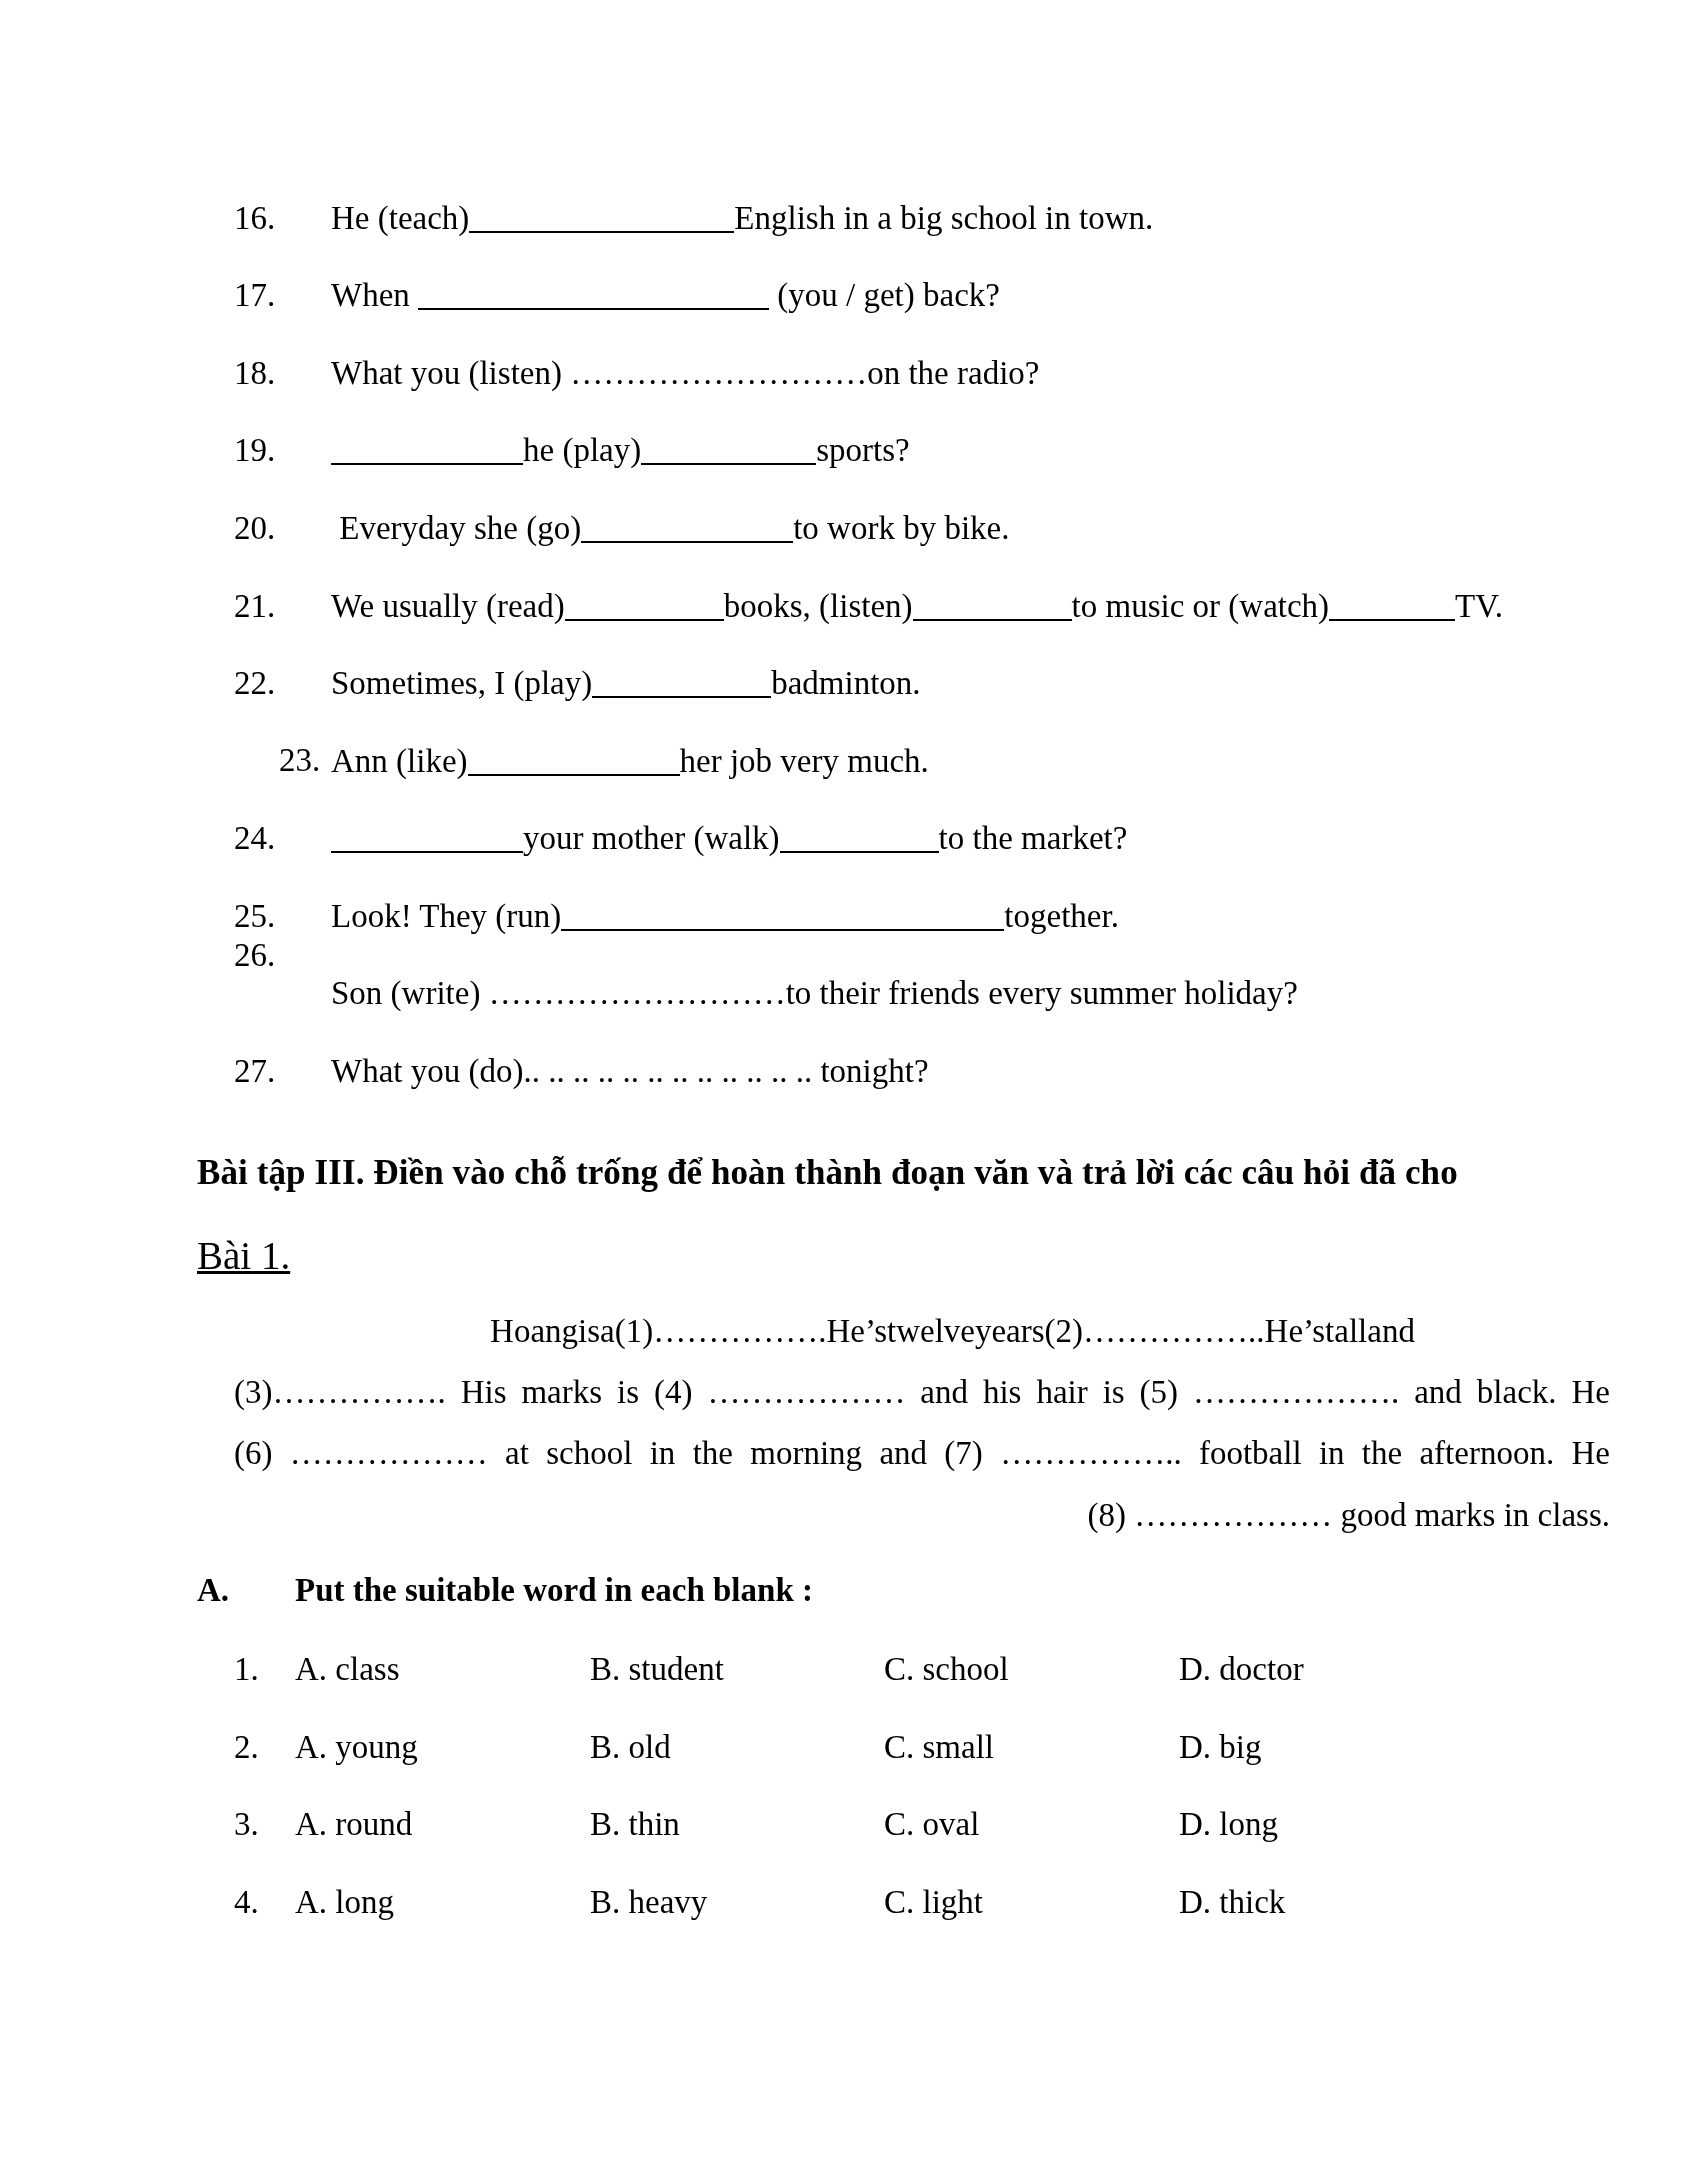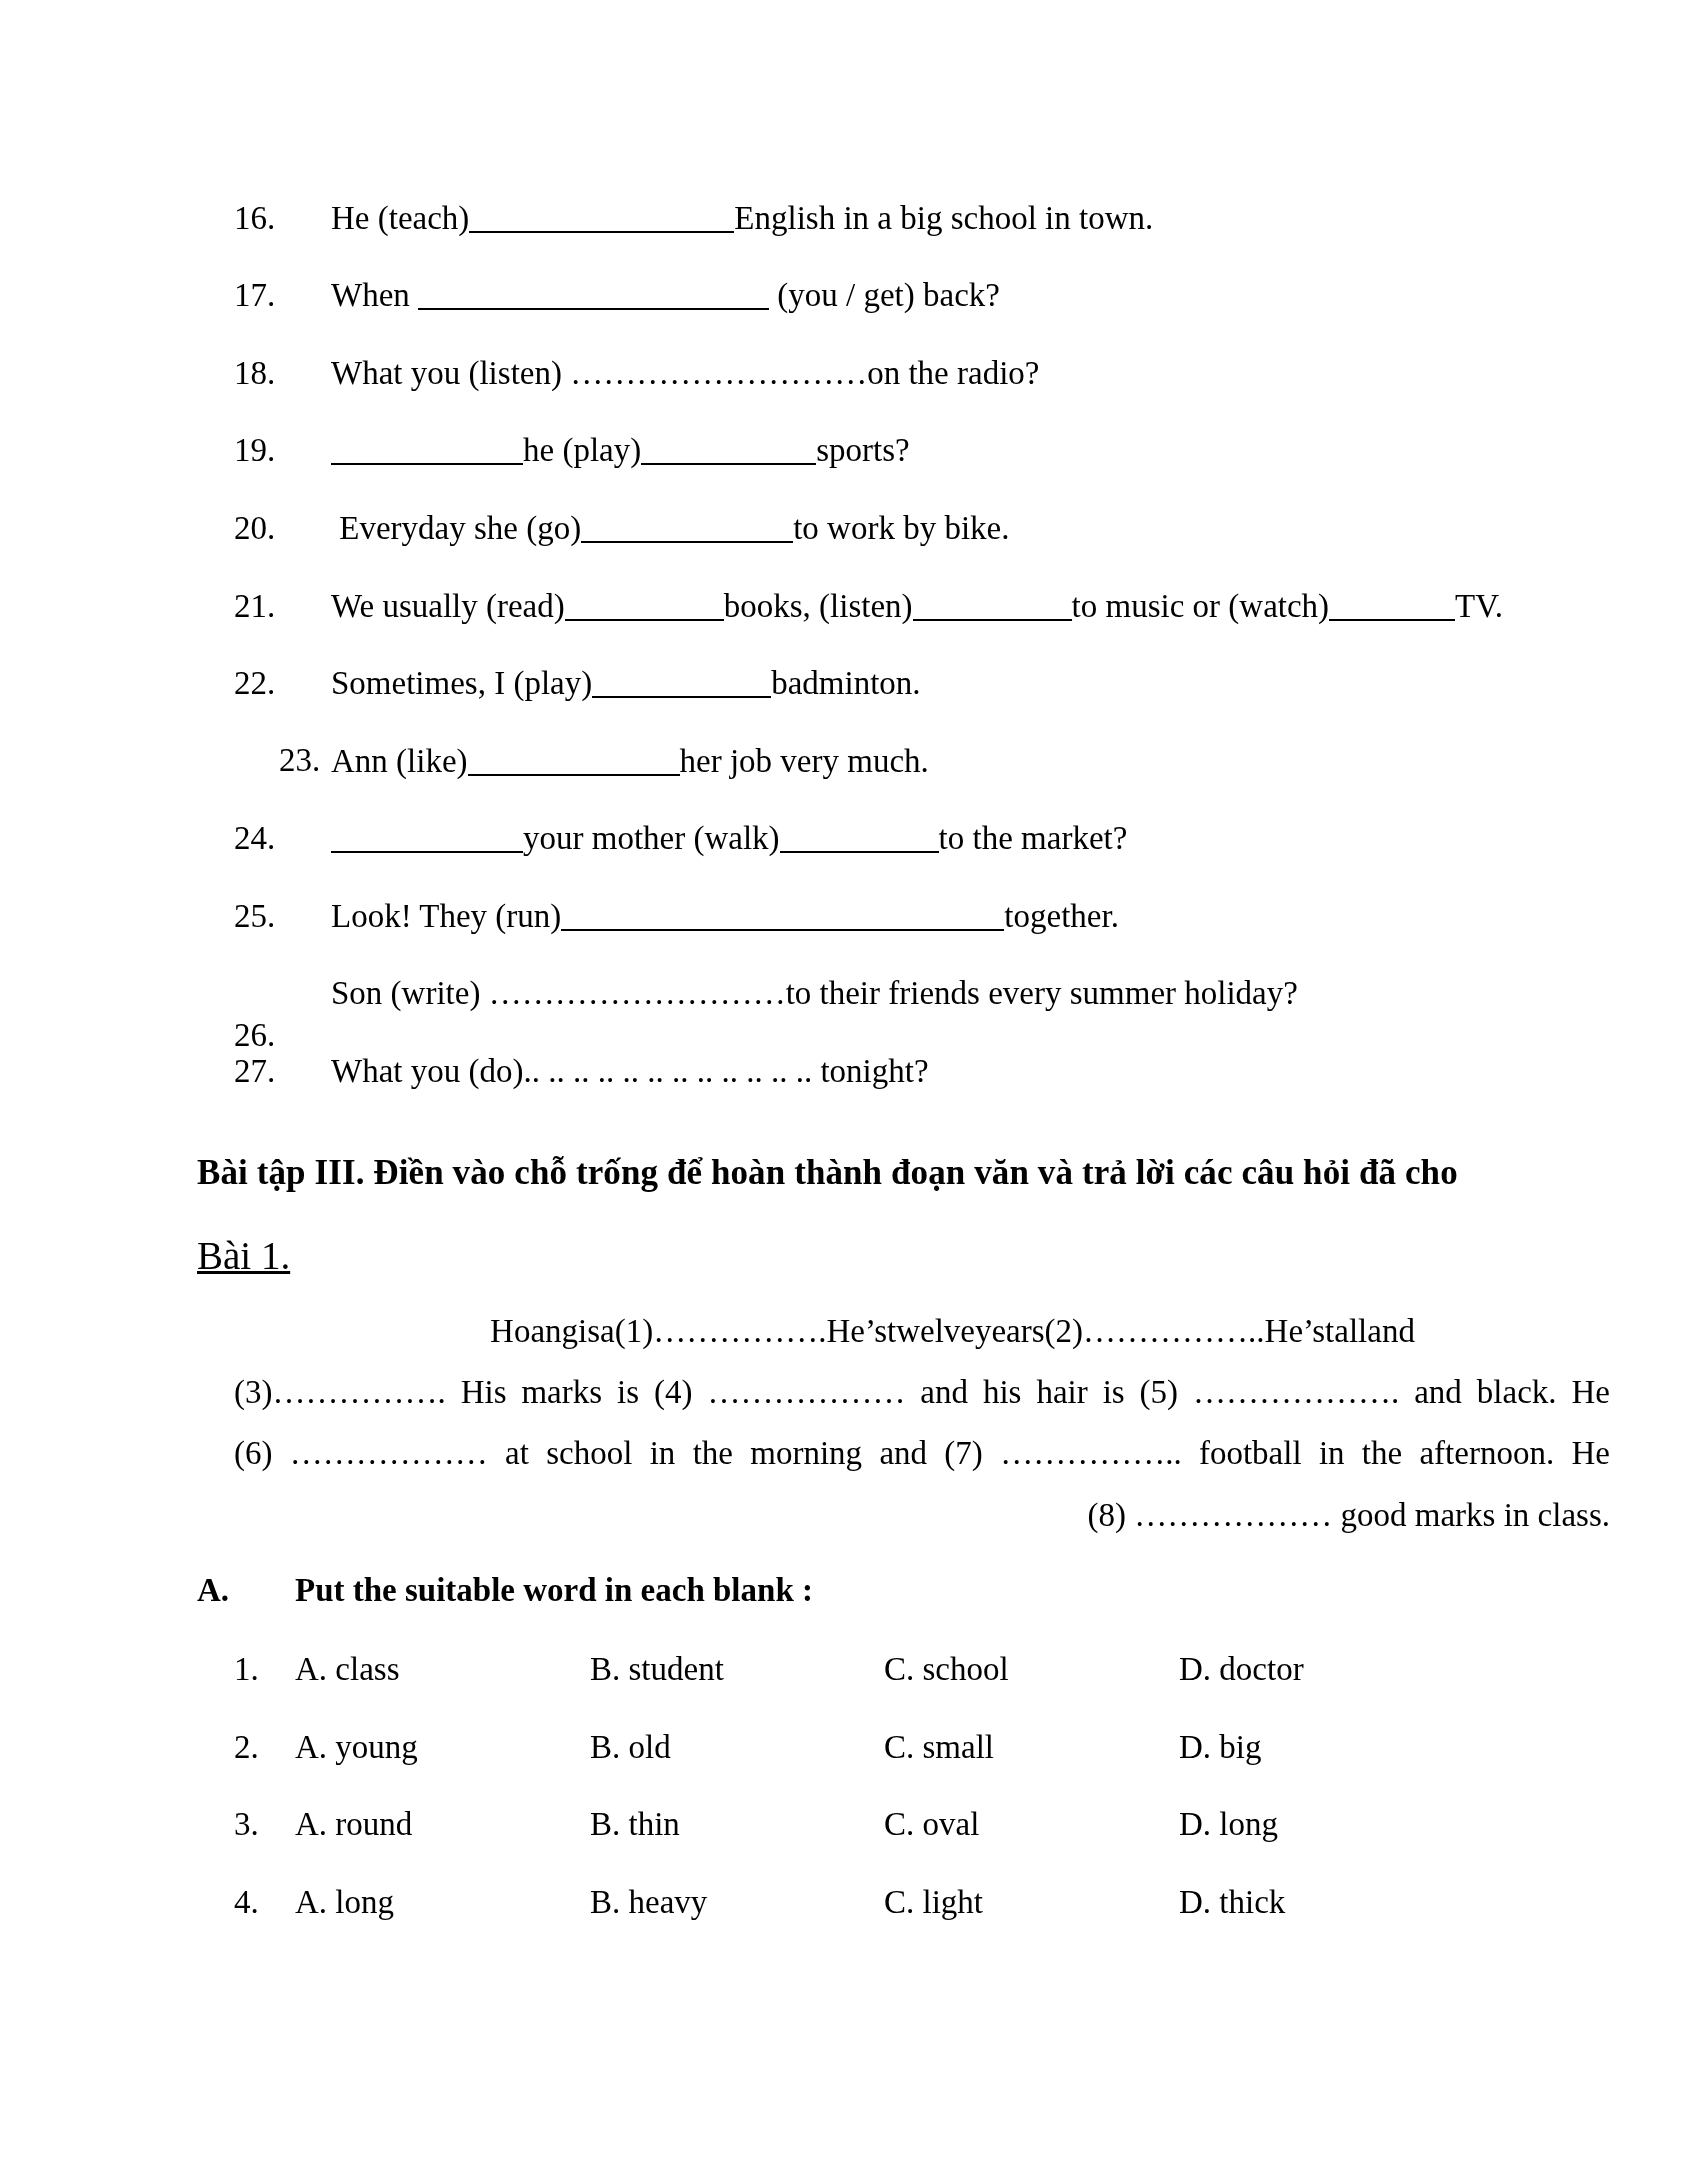--- a/index.html
+++ b/index.html
@@ -38,21 +38,21 @@
     <div class="num" style="top: 586px;">21.</div>
     <div class="txt" style="top: 586px;"><span>We usually (read)</span><span class="blank" style="width: 159px;"></span><span>books, (listen)</span><span class="blank" style="width: 159px;"></span><span>to music or (watch)</span><span class="blank" style="width: 126px;"></span><span>TV.</span></div>
     <div class="num" style="top: 663px;">22.</div>
     <div class="txt" style="top: 663px;"><span>Sometimes, I (play)</span><span class="blank" style="width: 179px;"></span><span>badminton.</span></div>
     <div class="num" style="top: 740px; margin-left: 45px;">23.</div>
     <div class="txt" style="top: 741px;"><span>Ann (like)</span><span class="blank" style="width: 212px;"></span><span>her job very much.</span></div>
     <div class="num" style="top: 818px;">24.</div>
     <div class="txt" style="top: 818px;"><span class="blank" style="width: 192px;"></span><span>your mother (walk)</span><span class="blank" style="width: 159px;"></span><span>to the market?</span></div>
     <div class="num" style="top: 896px;">25.</div>
     <div class="txt" style="top: 896px;"><span>Look! They (run)</span><span class="blank" style="width: 443px;"></span><span>together.</span></div>
-    <div class="num" style="top: 1015px;">26.</div>
+    <div class="num" style="top: 935px;">26.</div>
     <div class="txt" style="top: 973px;"><span>Son (write) ………………………to their friends every summer holiday?</span></div>
     <div class="num" style="top: 1051px;">27.</div>
     <div class="txt" style="top: 1051px; text-align: right;"><span>What you (do).. .. .. .. .. .. .. .. .. .. .. .. tonight?</span></div>
   </div>
 
 <div class="heading">Bài tập III. Điền vào chỗ trống để hoàn thành đoạn văn và trả lời các câu hỏi đã cho</div>
 <div class="subhead">Bài 1.</div>
 
 <div class="para" id="paragraph" style="top: 0px;">
     <div class="para-line first" style="top: 1311px;"><span>Hoang</span><span>is</span><span>a</span><span>(1)</span><span>…………….</span><span>He’s</span><span>twelve</span><span>years</span><span>(2)</span><span>……………..</span><span>He’s</span><span>tall</span><span>and</span></div>

